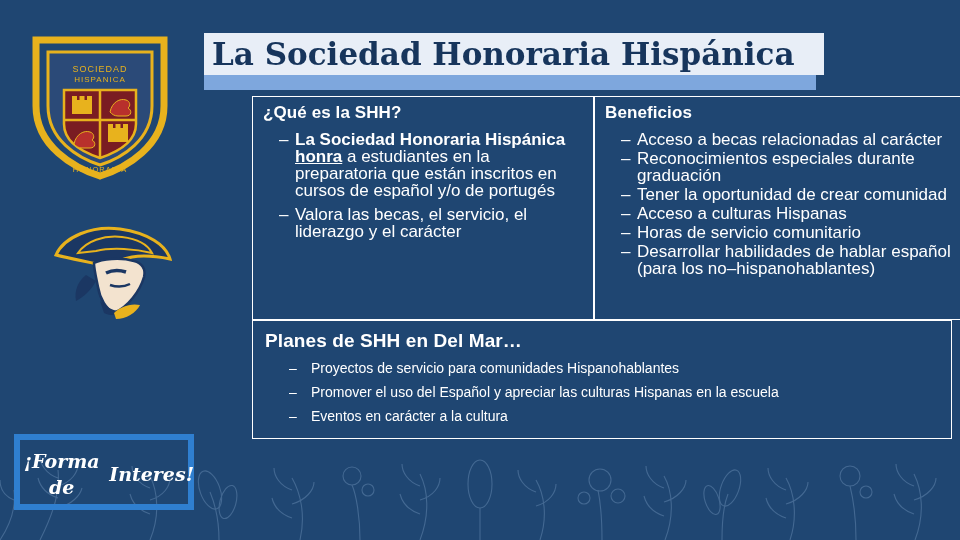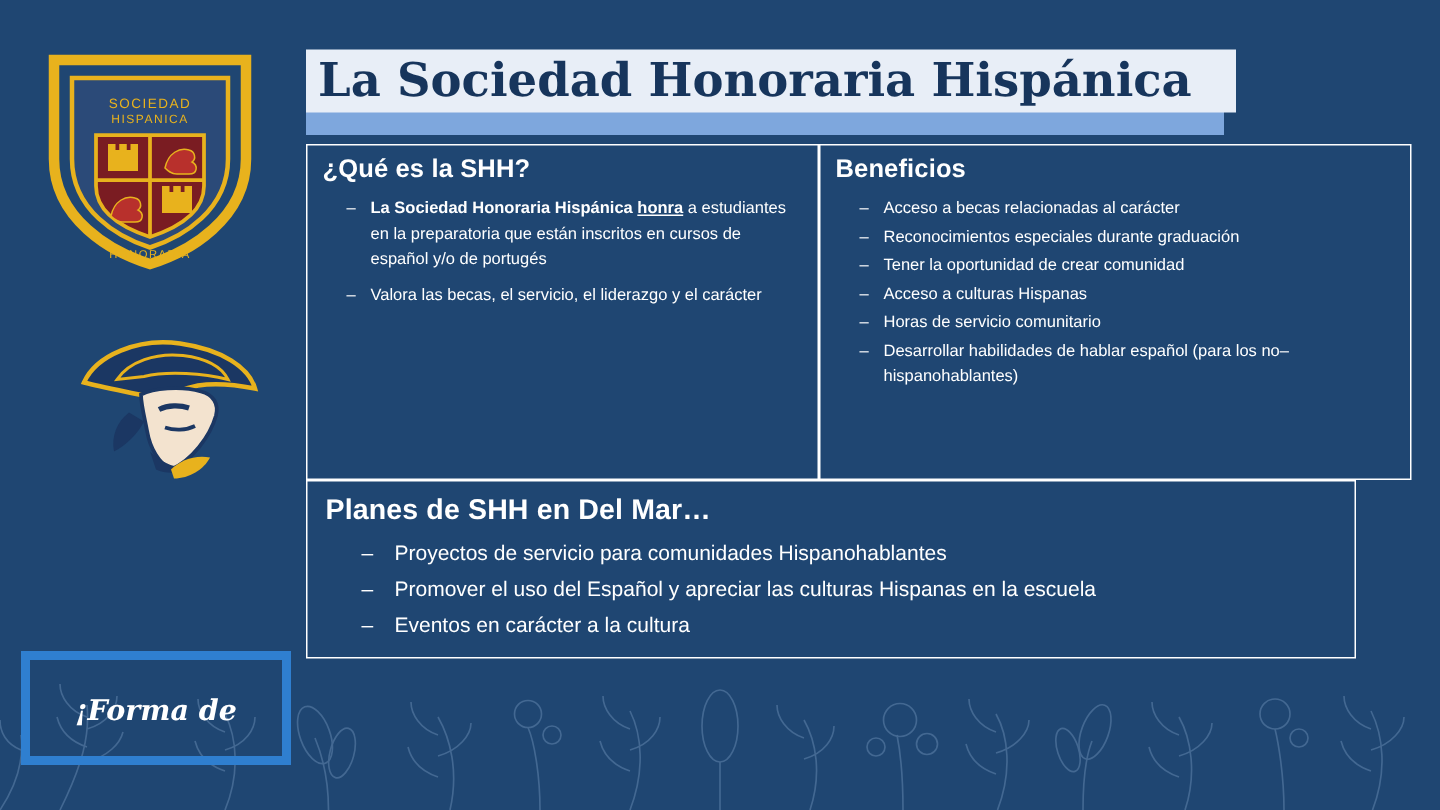--- a/index.html
+++ b/index.html
@@ -60,20 +60,21 @@
     letter-spacing: 0px;
     padding-left: 8px;
     white-space: nowrap;
   }
 
   
   .box {
     position: absolute;
     border: 1.5px solid #ffffff;
     box-sizing: border-box;
+    margin-left: 48px;
   }
   .box-left  { left: 204px; top: 96px;  width: 342px; height: 224px; }
   .box-right { left: 546px; top: 96px;  width: 395px; height: 224px; }
   .box-wide  { left: 204px; top: 320px; width: 700px; height: 119px; }
 
   .box-heading {
     color: #ffffff;
     font-size: 17px;
     font-weight: bold;
     padding: 6px 0 0 10px;
@@ -85,21 +86,21 @@
   }
 
   ul.dash-list {
     list-style: none;
     margin: 8px 0 0 0;
     padding: 0 10px 0 26px;
   }
   ul.dash-list li {
     position: relative;
     color: #ffffff;
-    font-size: 11px;
+    font-size: 17px;
     line-height: 17px;
     margin-bottom: 7px;
     padding-left: 16px;
   }
   ul.dash-list li::before {
     content: "\2013";
     position: absolute;
     left: 0;
     top: 0;
     color: #ffffff;
@@ -267,15 +268,16 @@
     <ul class="dash-list wide-ind">
       <li>Proyectos de servicio para comunidades Hispanohablantes</li>
       <li>Promover el uso del Español y apreciar las culturas Hispanas en la escuela</li>
       <li>Eventos en carácter a la cultura</li>
     </ul>
   </div>
 
   <div class="interest-box"></div>
   <div class="interest-text">
     <span>¡Forma de</span>
+    <span>Interes!</span>
   </div>
 
 </div>
 
 </body></html>

